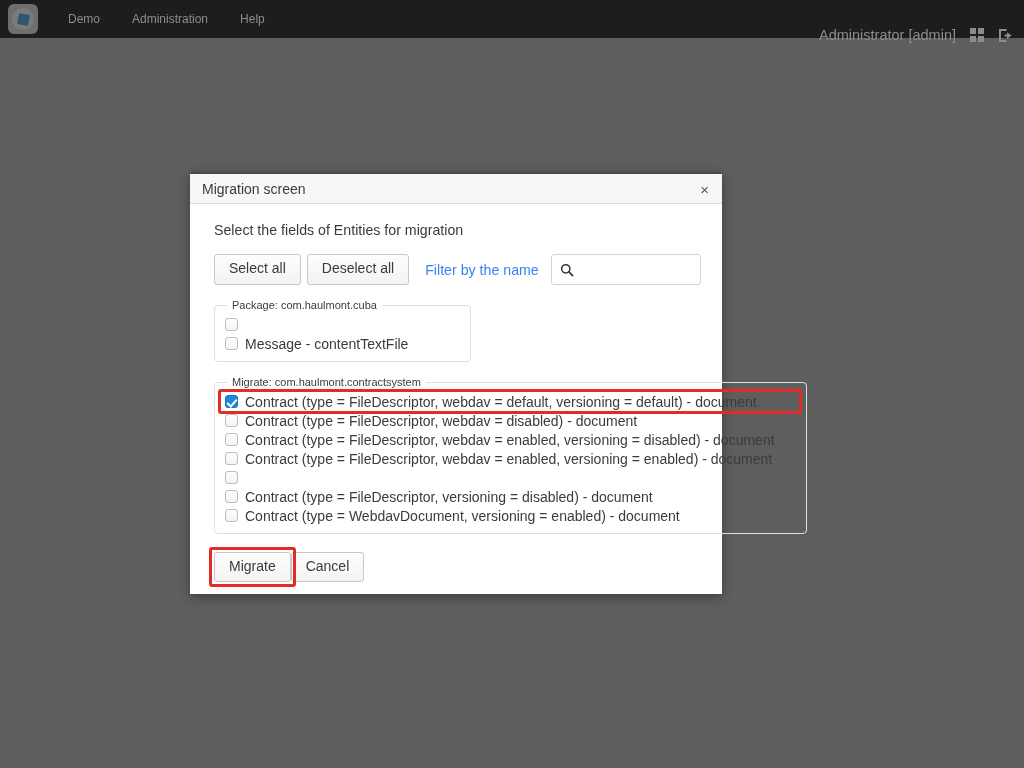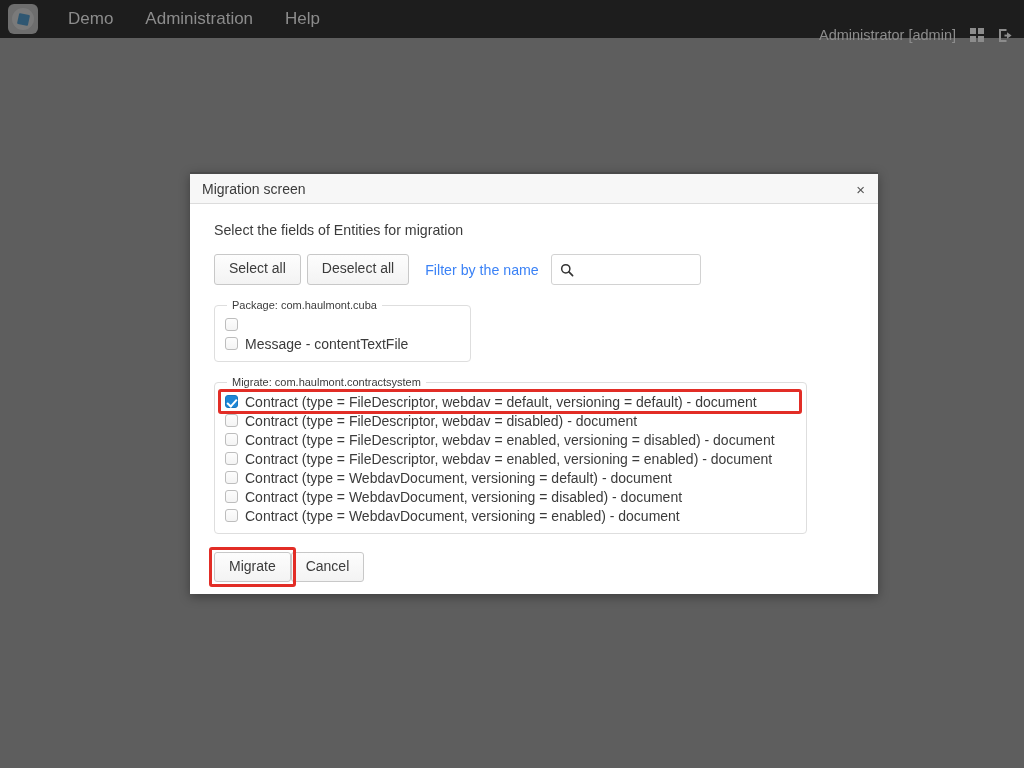--- a/index.html
+++ b/index.html
@@ -36,21 +36,21 @@
     transform: rotate(12deg);
     position: relative;
     border-radius: 1px;
   }
   .menu {
     display: flex; align-items: center;
     margin-left: 14px; height: 38px;
   }
   .menu-item {
     color: #8c8c8c;
-    font-size: 17px;
+    font-size: 12px;
     padding: 0 16px;
     line-height: 38px;
     cursor: default;
     white-space: nowrap;
   }
   .topbar-right {
     position: absolute; right: 10px; top: 16px;
     height: 38px;
     display: flex; align-items: center; gap: 14px;
   }
@@ -59,21 +59,21 @@
 
   
   .grid-icon { width: 14px; height: 14px; display: grid;
     grid-template-columns: 6px 6px; grid-template-rows: 6px 6px; gap: 2px; }
   .grid-icon i { background: #8c8c8c; display: block; }
 
   
   .dialog {
     position: absolute;
     left: 190px; top: 172px;
-    width: 688px; height: 422px;
+    width: 532px; height: 422px;
     background: #ffffff;
     border-top: 2px solid #4a4a4a;
     box-shadow: 0 3px 10px rgba(0,0,0,0.35);
   }
   .dialog-header {
     height: 30px;
     background: #f7f7f7;
     border-bottom: 1px solid #dcdcdc;
     display: flex; align-items: center;
     padding: 0 10px 0 12px;
@@ -267,25 +267,24 @@
       <div class="row">
         <span class="cb"></span>
         <span class="row-label">Contract (type = FileDescriptor, webdav = enabled, versioning = disabled) - document</span>
       </div>
       <div class="row">
         <span class="cb"></span>
         <span class="row-label">Contract (type = FileDescriptor, webdav = enabled, versioning = enabled) - document</span>
       </div>
       <div class="row">
         <span class="cb"></span>
-        <span class="row-label">Contract (type = WebdavDocument, versioning = default) - document</span>
-      </div>
-      <div class="row">
-        <span class="cb"></span>
-        <span class="row-label">Contract (type = WebdavDocument, versioning = disabled) - document</span>
+      </div>
+      <div class="row">
+        <span class="cb"></span>
+        <span class="row-label">Contract (type = FileDescriptor, versioning = disabled) - document</span>
       </div>
       <div class="row">
         <span class="cb"></span>
         <span class="row-label">Contract (type = WebdavDocument, versioning = enabled) - document</span>
       </div>
     </fieldset>
 
     <div class="footer">
       <span class="migrate-wrap">
         <span class="hl hl-btn"></span>

